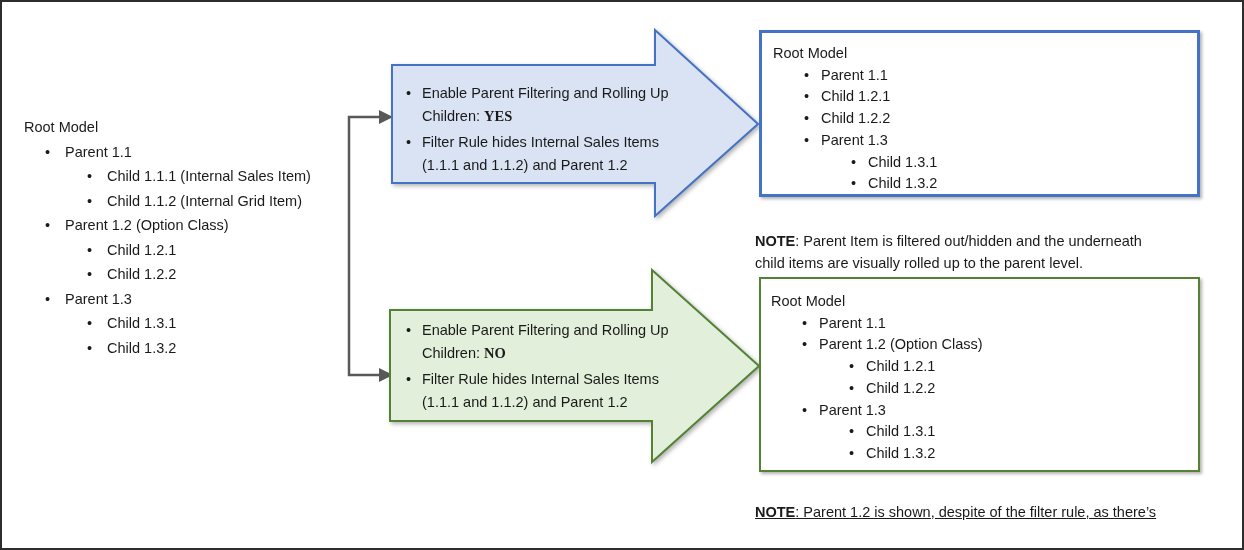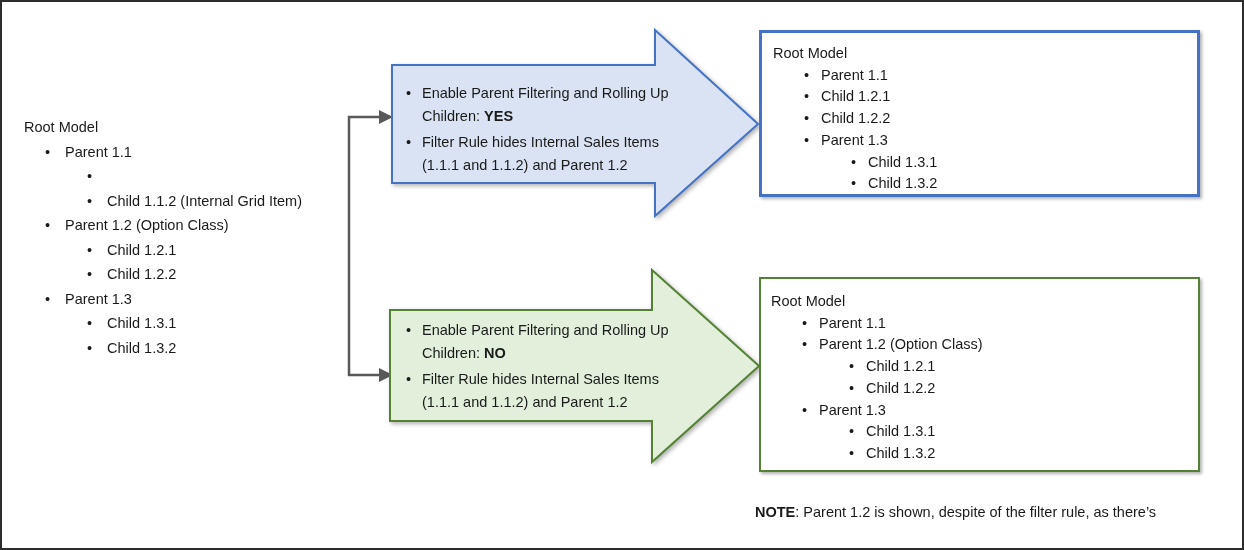--- a/index.html
+++ b/index.html
@@ -35,27 +35,27 @@
   .box-tree .l2 { padding-left:78px; }
   .box-tree .bullet { width:17px; }
 
   
   .arrow-text { position:absolute; width:300px; font-size:14.5px; line-height:23px; }
   #yes-arrow-text { left:404px; top:80px; }
   #no-arrow-text  { left:404px; top:317px; }
   .ab { display:flex; align-items:flex-start; }
   .ab + .ab { margin-top:3px; }
   .ab .bullet { width:16px; flex:0 0 16px; }
-  .ab b { font-weight:bold; }
+  .ab b { font-weight:bold;font-family:Liberation Serif, serif; }
 
   
   .note { position:absolute; left:753px; width:480px; font-size:14.5px; line-height:22.5px; }
   .note b { font-weight:bold; }
   #note-yes { top:213px; }
-  #note-no  { top:484px; }
+  #note-no  { top:484px;text-decoration:underline; }
 </style>
 </head>
 <body>
 
 <div class="canvas">
 
   <svg class="overlay" viewBox="0 0 1244 550" xmlns="http://www.w3.org/2000/svg">
     <path d="M378,115 H347 V373 H378" fill="none" stroke-width="2.5" stroke="#595959"></path>
     <polygon points="377,108 391,115 377,122" fill="#595959"></polygon>
     <polygon points="377,366 391,373 377,380" fill="#595959"></polygon>
@@ -66,20 +66,21 @@
   <div class="tree" id="left-tree">
     <div class="t-item l0">
         <span class="t-label">Root Model</span>
       </div>
     <div class="t-item l1">
         <span class="bullet">•</span>
         <span class="t-label">Parent 1.1</span>
       </div>
     <div class="t-item l2">
         <span class="bullet">•</span>
+        <span class="t-label">Child 1.1.1 (Internal Sales Item)</span>
       </div>
     <div class="t-item l2">
         <span class="bullet">•</span>
         <span class="t-label">Child 1.1.2 (Internal Grid Item)</span>
       </div>
     <div class="t-item l1">
         <span class="bullet">•</span>
         <span class="t-label">Parent 1.2 (Option Class)</span>
       </div>
     <div class="t-item l2">
@@ -151,20 +152,21 @@
           <span class="bullet">•</span>
           <span class="t-label">Child 1.3.1</span>
         </div>
       <div class="t-item l2">
           <span class="bullet">•</span>
           <span class="t-label">Child 1.3.2</span>
         </div>
     </div>
   </div>
 
+  <p class="note" id="note-yes"><b>NOTE</b><span>: Parent Item is filtered out/hidden and the underneath</span><br><span>child items are visually rolled up to the parent level.</span></p>
 
   <div class="result-box" id="box-no">
     <div class="tree box-tree">
       <div class="t-item l0">
           <span class="t-label">Root Model</span>
         </div>
       <div class="t-item l1">
           <span class="bullet">•</span>
           <span class="t-label">Parent 1.1</span>
         </div>

